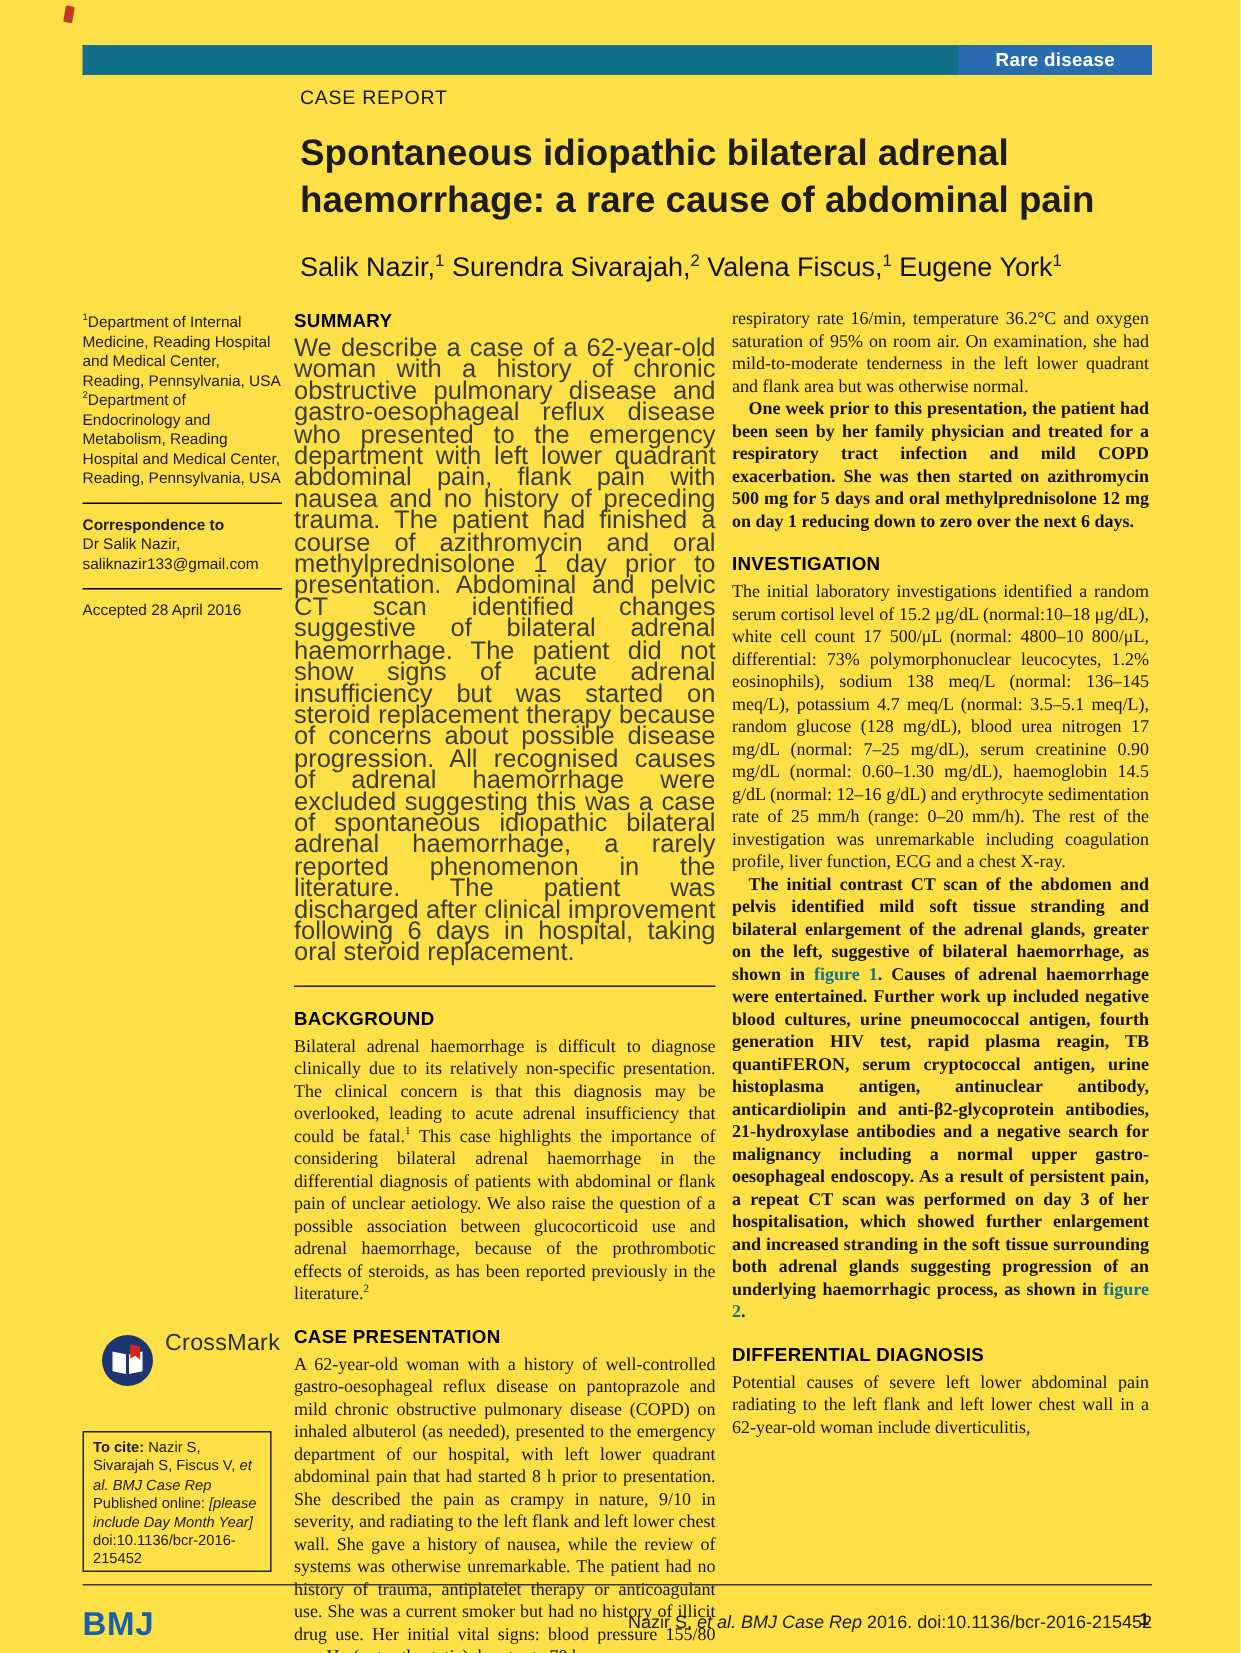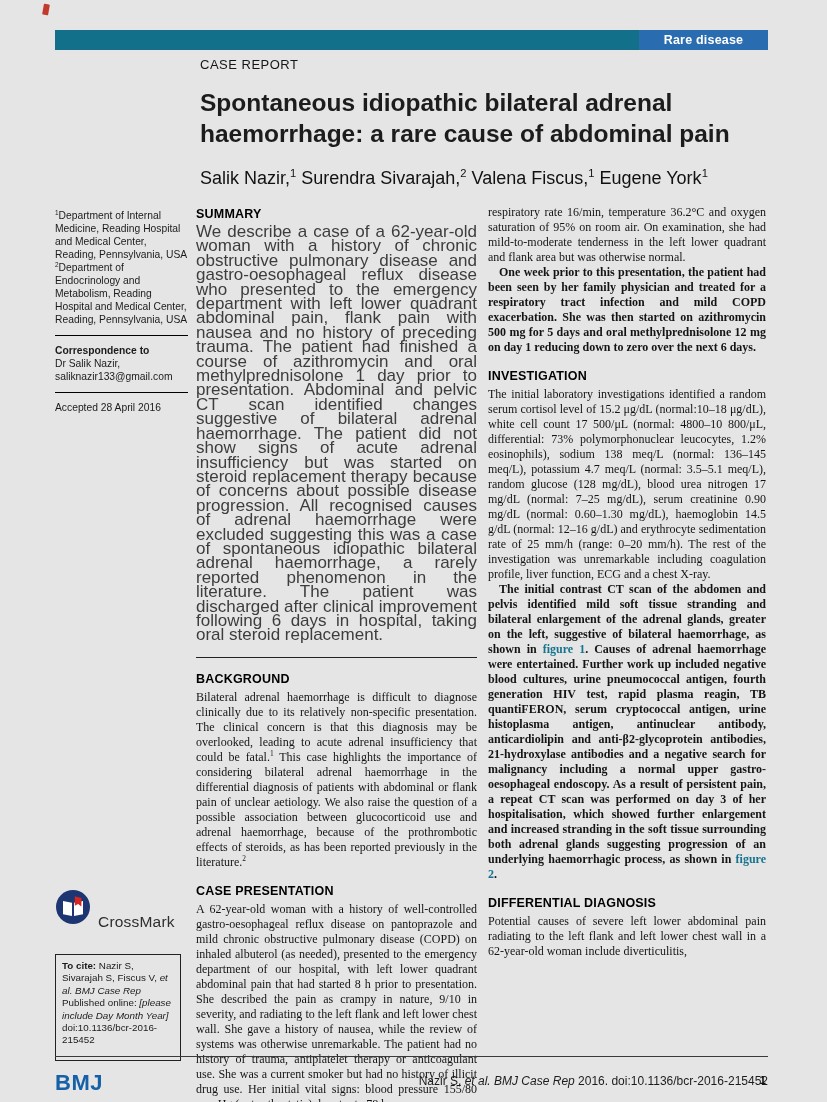--- a/index.html
+++ b/index.html
@@ -1,19 +1,19 @@
 <!DOCTYPE html>
 <html><head>
 <meta charset="utf-8">
 <style>
   * { box-sizing: border-box; margin: 0; padding: 0; }
   html, body { background: #ffffff; }
   body { font-family: "Liberation Sans", sans-serif; }
 
-  .page { position: relative; width: 827px; height: 1102px; background: #e5e5e5; overflow: hidden; }
+  .page { position: relative; width: 827px; height: 1102px; background: #fde047; overflow: hidden; }
 
   .corner-mark { position: absolute; left: 43px; top: 4px; width: 6px; height: 11px;
     background: #c23a2b; transform: rotate(10deg); border-radius: 1px; }
 
   
   .top-bar { position: absolute; left: 55px; top: 30px; width: 713px; height: 20px; background: #13708a; }
   .category-box { position: absolute; right: 0; top: 0; width: 129px; height: 100%; background: #2a6cb0;
     display: flex; align-items: center; justify-content: center; }
   .category-label { color: #fff; font-size: 12.5px; font-weight: 700; letter-spacing: .2px; }
 
@@ -25,23 +25,23 @@
   .authors { font-size: 18px; color: #111; }
   sup { font-size: .62em; line-height: 0; vertical-align: super; }
 
   
   .content { position: absolute; left: 55px; top: 205px; width: 715px; height: 845px; display: flex; }
 
   .sidebar { width: 133px; position: relative; font-size: 10.3px; line-height: 13px; color: #1b1b1b; padding-top: 4px; }
   .aff { margin: 0; }
   .side-rule { border: 0; border-top: 1px solid #000; margin: 9px 0 8px; }
   .corr-label { font-weight: 700; }
-  .crossmark { position: absolute; left: 0; top: 684px; display: flex; align-items: flex-end; gap: 7px; cursor: pointer; }
+  .crossmark { position: absolute; left: 12px; top: 684px; display: flex; align-items: flex-start; gap: 7px; cursor: pointer; }
   .cm-label { font-size: 15.5px; color: #2e2e2e; letter-spacing: .2px; }
-  .citebox { position: absolute; left: 0; top: 749px; width: 126px; border: 1.3px solid #222; padding: 5px 6px 13px; }
+  .citebox { position: absolute; left: 0; top: 749px; width: 126px; border: 1.3px solid #222; padding: 5px 6px 0; }
   .cite-text { font-size: 9.8px; line-height: 12.4px; }
 
   .col-mid { width: 281px; margin-left: 8px; }
   .col-right { width: 278px; margin-left: 11px; }
 
   .sec { font-family: "Liberation Sans", sans-serif; font-weight: 700; font-size: 12.5px;
     color: #000; margin: 14px 0 4px; letter-spacing: .2px; }
   .col-mid .sec:first-child, .col-right .sec:first-child { margin-top: 2px; }
 
   .summary { font-family: "Liberation Sans", sans-serif; font-size: 17px; line-height: 14.4px;

